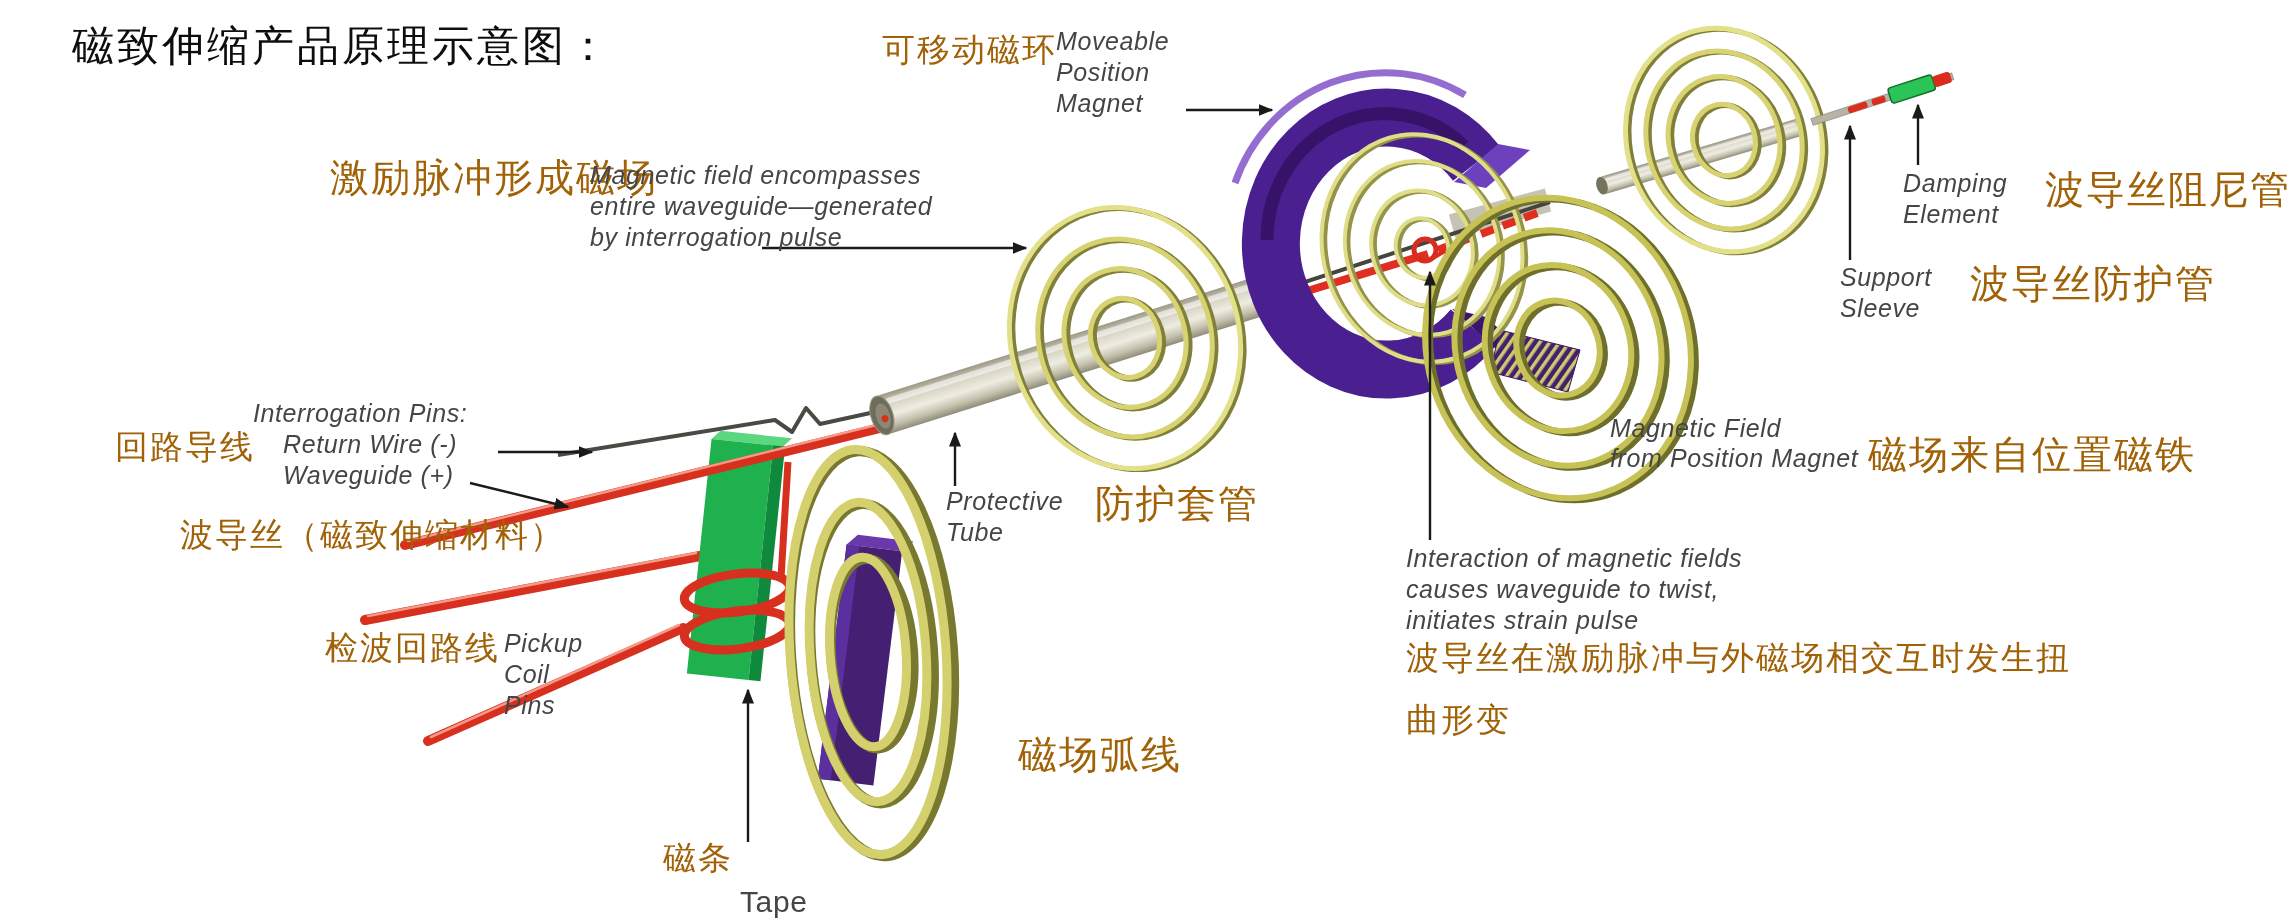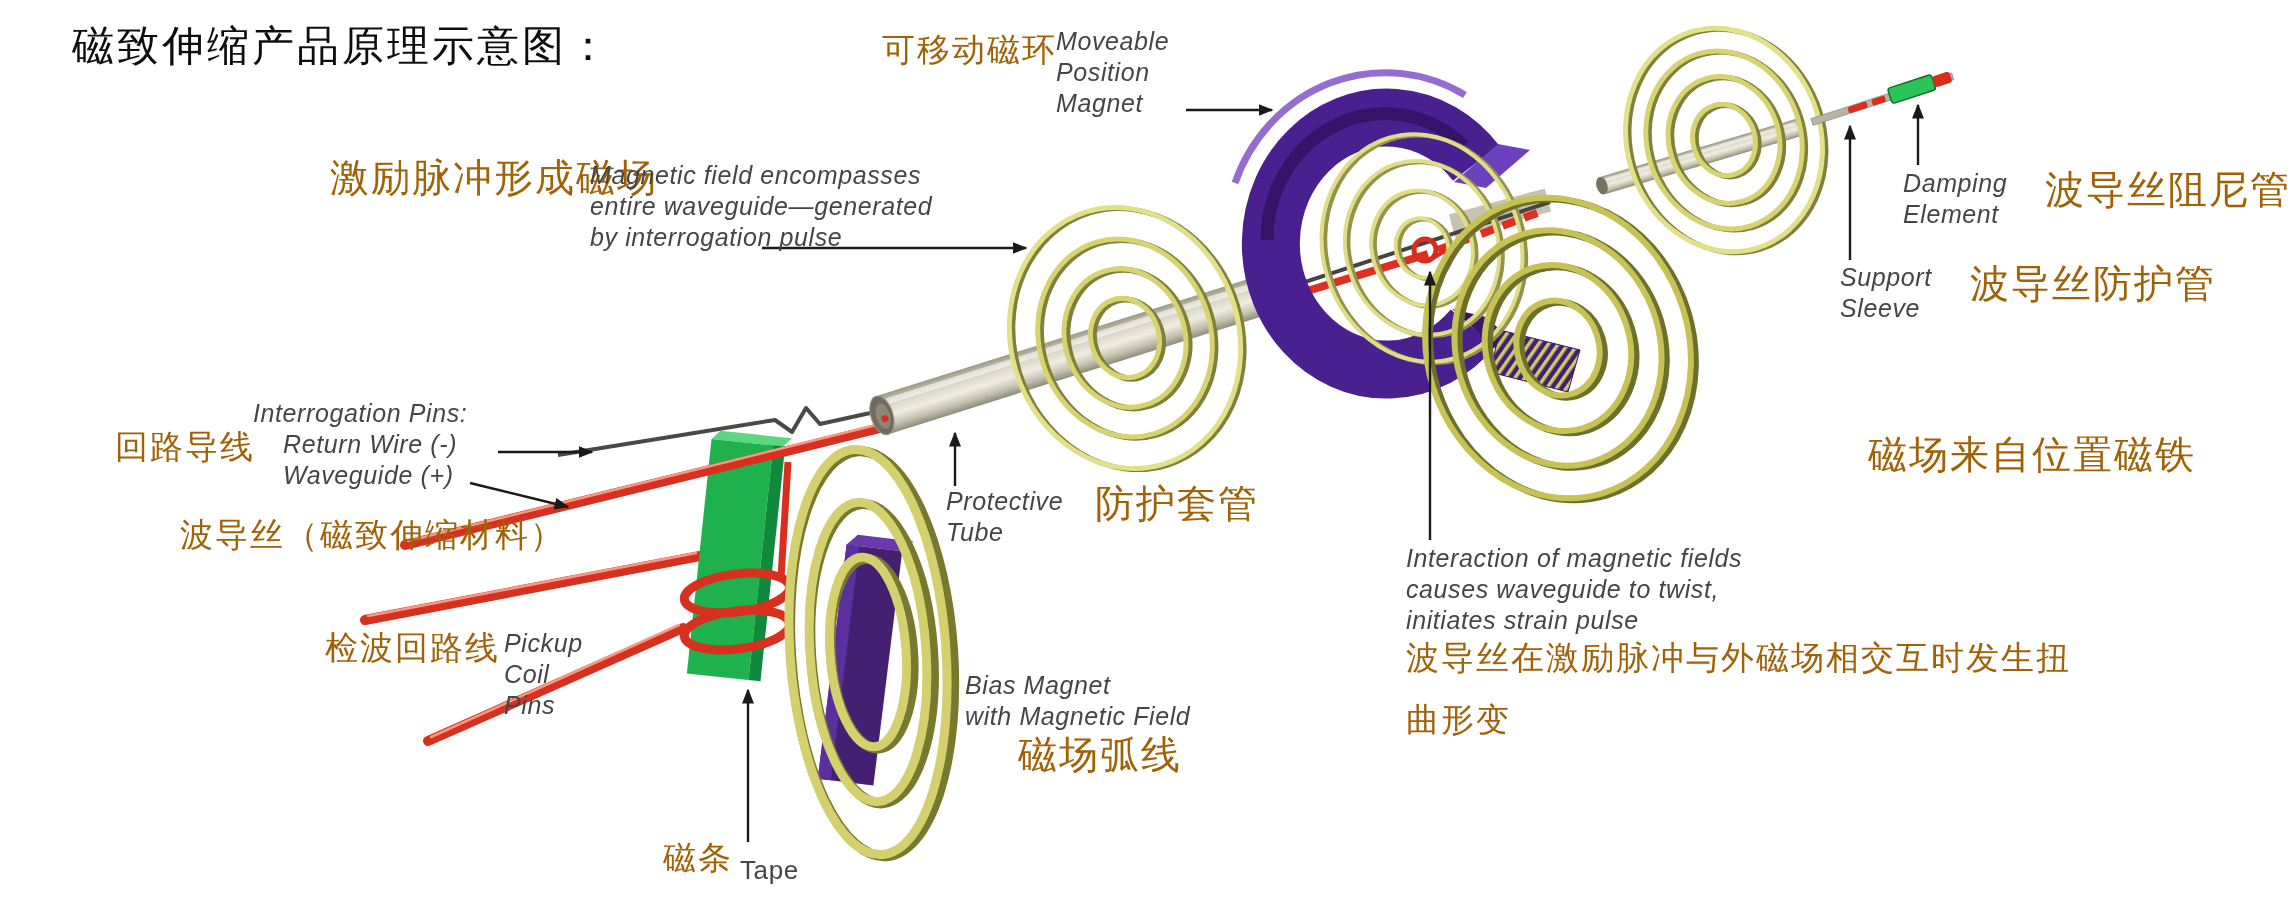--- a/index.html
+++ b/index.html
@@ -232,39 +232,39 @@
     <div class="ind">Waveguide (+)</div>
   </div>
   <div class="cn" style="left:180px;top:515px">波导丝（磁致伸缩材料）</div>
 
   <div class="en" style="left:946px;top:486px">
     <div>Protective</div>
     <div>Tube</div>
   </div>
   <div class="cn cn-sm" style="left:1095px;top:484px">防护套管</div>
 
+  <div class="en" style="left:1610px;top:413px;line-height:30px">
+    <div>Magnetic Field</div>
+    <div>from Position Magnet</div>
+  </div>
   <div class="cn cn-sm" style="left:1868px;top:435px">磁场来自位置磁铁</div>
 
   <div class="en" style="left:1406px;top:543px">
     <div>Interaction of magnetic fields</div>
     <div>causes waveguide to twist,</div>
     <div>initiates strain pulse</div>
   </div>
   <div class="cn" style="left:1406px;top:638px">波导丝在激励脉冲与外磁场相交互时发生扭</div>
   <div class="cn" style="left:1406px;top:700px">曲形变</div>
 
   <div class="cn" style="left:325px;top:628px">检波回路线</div>
   <div class="en" style="left:504px;top:628px">
     <div>Pickup</div>
     <div>Coil</div>
     <div>Pins</div>
   </div>
 
-  <div class="en" style="left:965px;top:670px">
-    <div>Bias Magnet</div>
-    <div>with Magnetic Field</div>
-  </div>
   <div class="cn cn-sm" style="left:1018px;top:735px">磁场弧线</div>
 
   <div class="cn" style="left:663px;top:838px">磁条</div>
-  <div class="en" style="left:740px;top:855px;font-size:26px">Tape</div>
+  <div class="en" style="left:740px;top:886px;font-size:30px">Tape</div>
 
 </div>
 
 </body></html>

